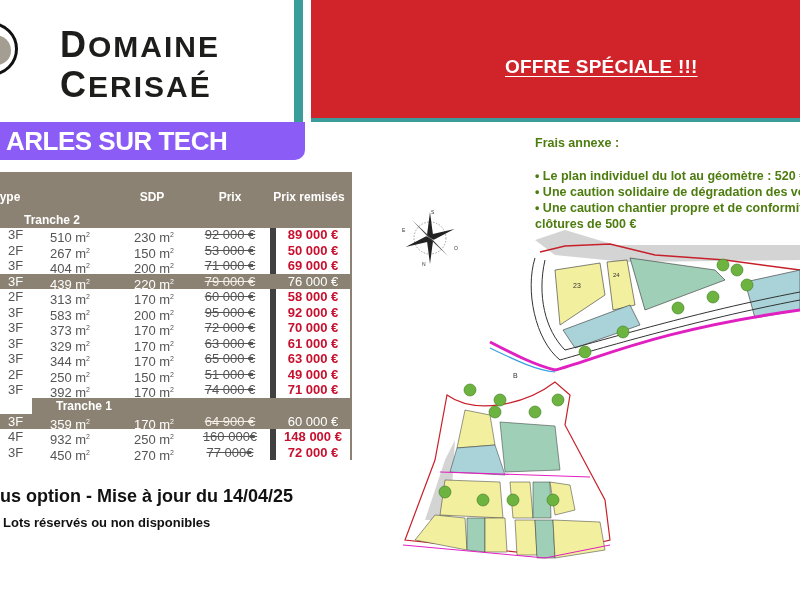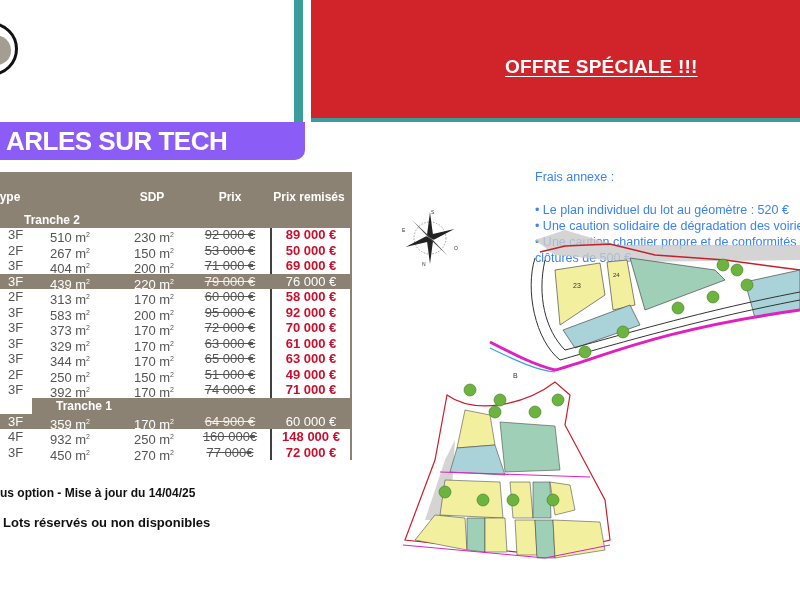--- a/index.html
+++ b/index.html
@@ -69,54 +69,58 @@
       display: flex; height: 15.5px; line-height: 15.5px; font-size: 13px; color: #555;
       background: #fff;
     }
     .row.highlight { background: #8b8273; color: #fff; }
     .c { text-align: center; }
     .c-type { width: 22px; text-align: left; padding-left: 8px; }
     .c-surface { width: 96px; }
     .c-sdp { width: 72px; }
     .c-prix { width: 80px; text-decoration: line-through; }
     .c-remise {
-      width: 80px; color: #c8102e; font-weight: bold; border-left: 2px solid #404040;
+      width: 80px; color: #c8102e; font-weight: bold; border-left: 6px solid #404040;
     }
     .row.highlight .c-remise { color: #fff; font-weight: normal; border-left-color: #8b8273; }
     .row.highlight .c-prix { color: #f3efe8; }
     .table-right-border {
       position: absolute; right: -2px; top: 0; bottom: 0; width: 2px; background: #8b8273;
     }
     sup { font-size: 7px; vertical-align: super; }
 
     .note-update {
-      position: absolute; left: 0; top: 486px; font-weight: bold; font-size: 12px; color: #111;
+      position: absolute; left: 0; top: 486px; font-weight: bold; font-size: 18px; color: #111;
     }
     .note-reserved {
       position: absolute; left: 3px; top: 515px; font-weight: bold; font-size: 13px; color: #111;
     }
 
     
     .fees {
-      position: absolute; left: 535px; top: 136px; width: 265px; font-weight: normal;
-      font-size: 12.5px; color: #3b82f6; white-space: nowrap; overflow: hidden; margin-top: 34px;
+      position: absolute; left: 535px; top: 136px; width: 265px; font-weight: bold;
+      font-size: 12.5px; color: #4d7c0f; white-space: nowrap; overflow: hidden;
     }
     .fees .fees-title { display: block; margin-bottom: 18px; }
     .fees .fee { display: block; line-height: 16px; }
 
     
     .map-area { position: absolute; left: 395px; top: 200px; width: 405px; height: 400px; }
     .compass { position: absolute; left: 400px; top: 208px; width: 60px; height: 60px; }
   </style>
 </head>
 <body>
 
 <div class="logo-block">
   <div class="logo-circle">
     <div class="flower"></div>
+  </div>
+  <div class="brand">
+    <span class="line"><span class="cap">D</span><span>OMAINE</span></span>
+    <span class="line"><span class="cap">C</span><span>ERISAÉ</span></span>
   </div>
 </div>
 <div class="city-bar">
   <span>ARLES SUR TECH</span>
 </div>
 
 <div class="offer-banner">
   <span class="offer-title">OFFRE SPÉCIALE !!!</span>
 </div>
 

